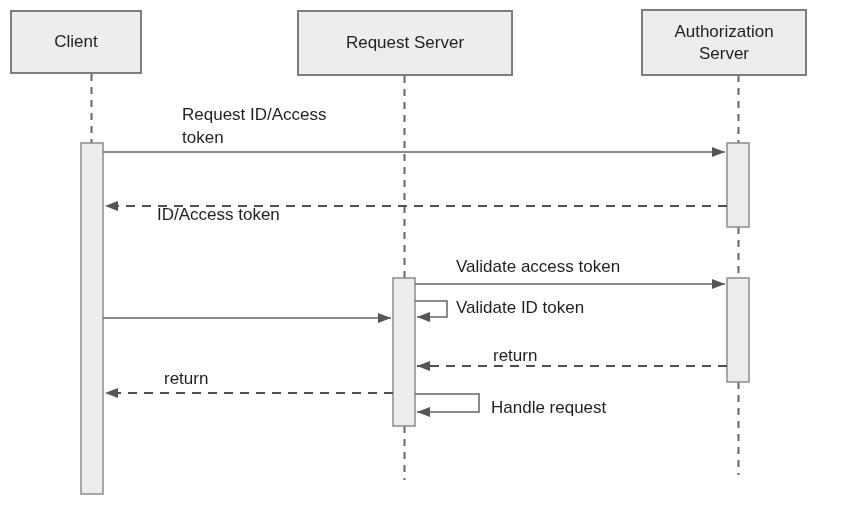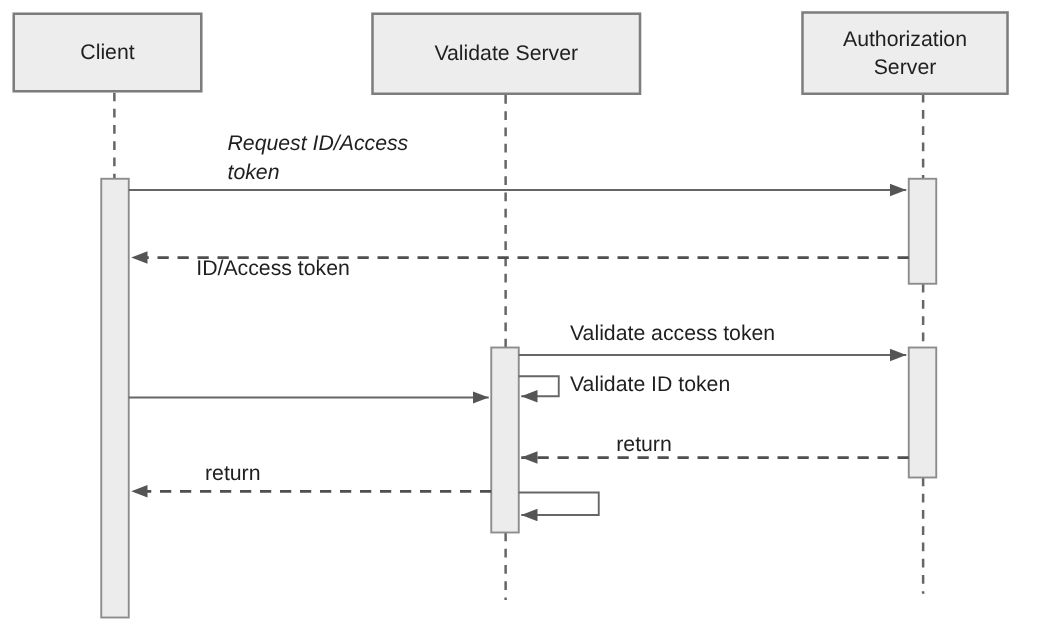--- a/index.html
+++ b/index.html
@@ -67,21 +67,20 @@
     width: 130px;
   }
   .msg-label {
     position: absolute;
     font-size: 17px;
     line-height: 23px;
     white-space: nowrap;
   }
   .msg-label.wrap {
     white-space: normal;
-    font-style: italic;
   }
 </style>
 </head>
 <body>
 
 <div class="canvas">
 
   <svg class="diagram-svg" width="846" height="508" viewBox="0 0 846 508">
     <defs>
       <marker id="arrowhead" markerUnits="userSpaceOnUse" markerWidth="15" markerHeight="12" refX="13" refY="5" orient="auto">
@@ -104,30 +103,31 @@
     <path class="msg-solid" d="M103,152 L725,152" marker-end="url(#arrowhead)"></path>
     <path class="msg-dashed" d="M727,206 L105,206" marker-end="url(#arrowhead)"></path>
     <path class="msg-solid" d="M103,318 L391,318" marker-end="url(#arrowhead)"></path>
     <path class="msg-solid" d="M415,284 L725,284" marker-end="url(#arrowhead)"></path>
     <path class="self-loop" d="M415,301 L447,301 L447,317 L417,317" marker-end="url(#arrowhead)"></path>
     <path class="msg-dashed" d="M727,366 L417,366" marker-end="url(#arrowhead)"></path>
     <path class="msg-dashed" d="M393,393 L105,393" marker-end="url(#arrowhead)"></path>
     <path class="self-loop" d="M415,394 L479,394 L479,412 L417,412" marker-end="url(#arrowhead)"></path>
   </svg>
 
-  <div class="actor-box" style="left:10px; top:10px; width:152px; height:64px;">
+  <div class="actor-box" style="left:10px; top:10px; width:132px; height:64px;">
     <span class="actor-label-inner">Client</span>
   </div>
   <div class="actor-box" style="left:297px; top:10px; width:216px; height:66px;">
-    <span class="actor-label-inner">Validate Server</span>
+    <span class="actor-label-inner">Request Server</span>
   </div>
   <div class="actor-box narrow-label" style="left:641px; top:9px; width:166px; height:67px;">
     <span class="actor-label-inner">Authorization Server</span>
   </div>
 
   <div class="msg-label wrap" style="left:182px; top:103px; width:170px;">Request ID/Access token</div>
   <div class="msg-label" style="left:157px; top:180px;margin-top:23px;">ID/Access token</div>
   <div class="msg-label" style="left:456px; top:296px;">Validate ID token</div>
   <div class="msg-label" style="left:456px; top:255px;">Validate access token</div>
   <div class="msg-label" style="left:493px; top:344px;">return</div>
   <div class="msg-label" style="left:164px; top:367px;">return</div>
+  <div class="msg-label" style="left:491px; top:396px;">Handle request</div>
 
 </div>
 
 </body></html>

